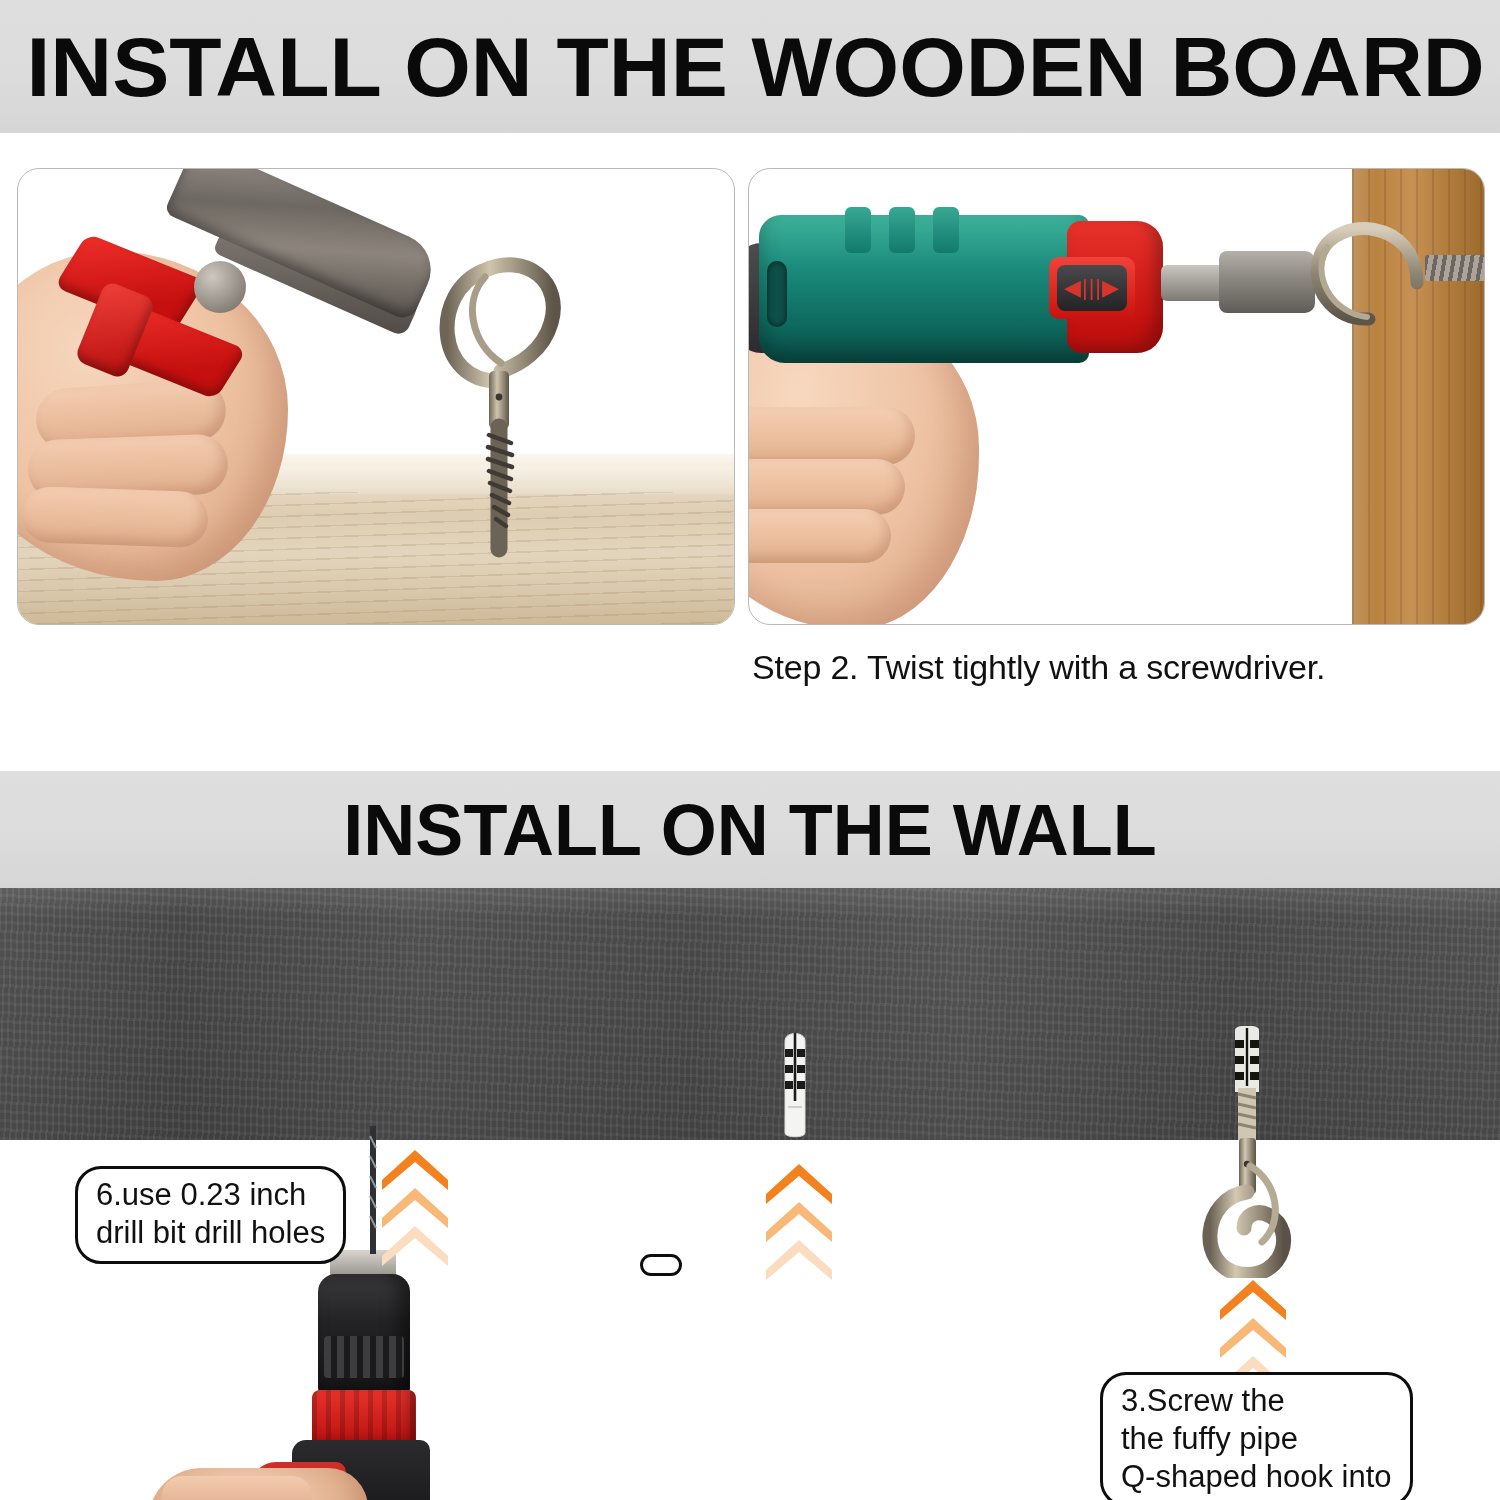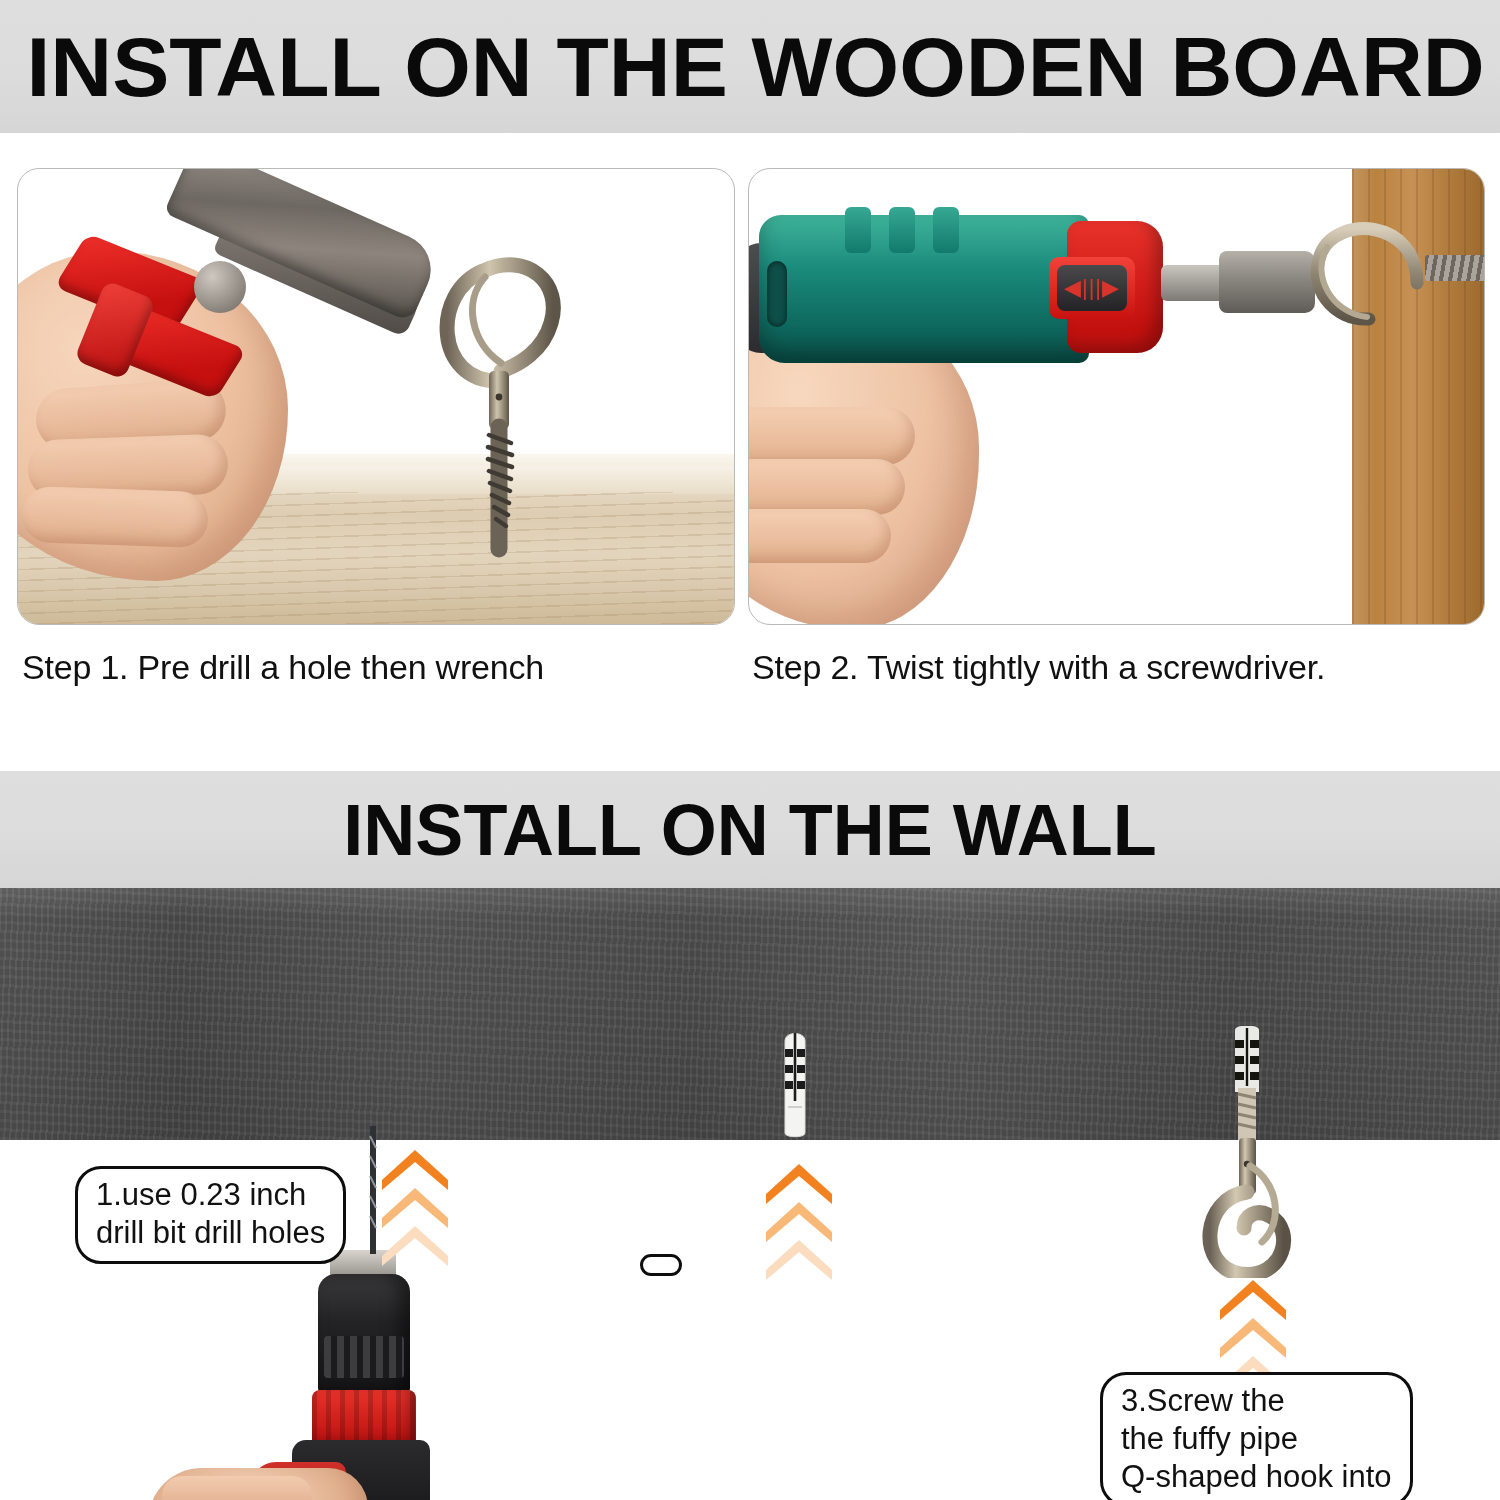--- a/index.html
+++ b/index.html
@@ -398,21 +398,20 @@
             </linearGradient>
           </defs>
           <path d="M120 74 C 120 10 40 6 24 44 C 10 78 36 112 72 110" fill="none" stroke="url(#mtl2)" stroke-width="13" stroke-linecap="round"></path>
           <path d="M30 38 C 14 66 34 104 70 108" fill="none" stroke="#b3a992" stroke-width="6" stroke-linecap="round"></path>
         </svg>
       </div>
       <div class="p2-screw"></div>
     </div>
 
     <div class="caption" id="caption-step1">
-      <span class="l">Step 1. Pre drill a hole then wrench</span>
     </div>
     <div class="caption" id="caption-step2">
       <span class="l">Step 2. Twist tightly with a screwdriver.</span>
     </div>
   </div>
 
   <div class="band" id="band-wall">
     <div class="band-title">INSTALL ON THE WALL</div>
   </div>
 
@@ -547,21 +546,21 @@
         </svg>
     </div>
     <div class="chev c3">
       <svg viewBox="0 0 74 46">
           <path d="M37 4 L70 34 L70 44 L37 16 L4 44 L4 34 Z" fill="#FBDCBE"></path>
         </svg>
     </div>
   </div>
 
   <div class="callout" id="callout-1">
-    <span class="l">1.use 0.23 inch</span>
+    <span class="l">6.use 0.23 inch</span>
     <span class="l">drill bit drill holes</span>
   </div>
 
   <div class="callout" id="callout-2">
   </div>
 
   <div class="callout" id="callout-3">
     <span class="l">3.Screw the</span>
     <span class="l">the fuffy pipe</span>
     <span class="l">Q-shaped hook into</span>

